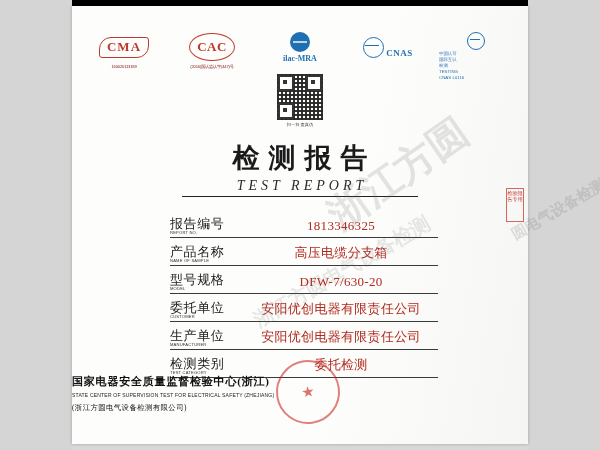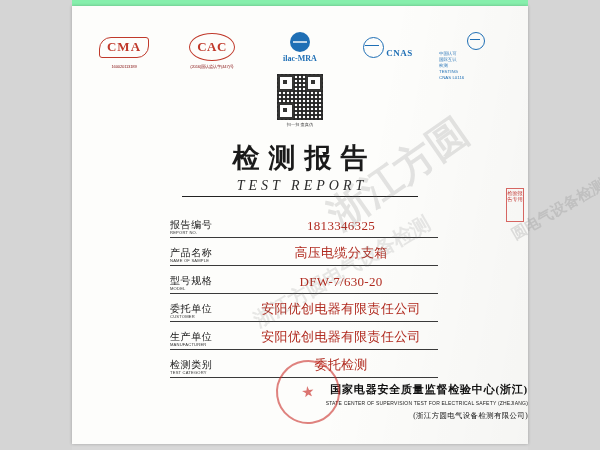--- a/index.html
+++ b/index.html
@@ -10,21 +10,21 @@
     width: 600px;
     height: 450px;
     background: #d8d8d8;
     font-family: "Liberation Sans", sans-serif;
     overflow: hidden;
   }
   #page {
     position: relative;
     width: 600px;
     height: 317px;
-    background: #86efac;
+    background: #000000;
   }
   
   .sheet {
     position: absolute;
     left: 72px;
     top: 6px;
     width: 456px;
     height: 438px;
     background: #fdfdfb;
     box-shadow: 0 0 3px rgba(0,0,0,0.25);
@@ -217,21 +217,21 @@
     display: flex;
     align-items: flex-end;
   }
   .field-label {
     width: 74px;
     flex: none;
     line-height: 1.05;
     padding-bottom: 2px;
   }
   .label-cn {
-    font-size: 10px;
+    font-size: 13px;
     font-family: Liberation Serif, serif;
     color: #1a1a1a;
     letter-spacing: .6px;
     display: block;
   }
   .label-en {
     font-size: 4.1px;
     color: #333;
     letter-spacing: .2px;
     display: block;
@@ -243,23 +243,23 @@
     font-size: 13px;
     font-family: "Liberation Serif", serif;
     color: #b02a1f;
     padding-bottom: 3px;
     letter-spacing: .3px;
   }
 
   
   .footer {
     position: absolute;
-    top: 376px;
+    top: 368px;
     width: 456px;
-    text-align: right;
+    text-align: left;
   }
   .footer-cn {
     font-family: "Liberation Serif", serif;
     font-weight: bold;
     font-size: 11px;
     letter-spacing: .8px;
     color: #111;
   }
   .footer-en {
     font-size: 5px;

